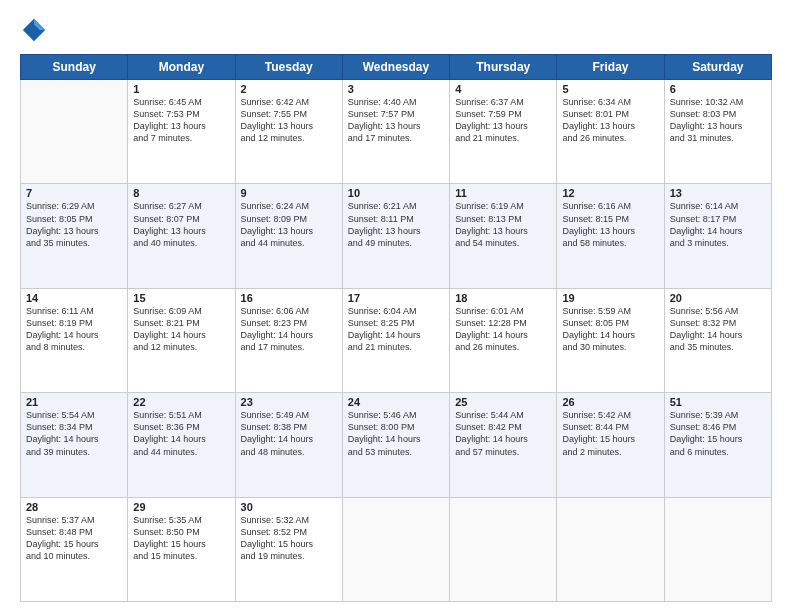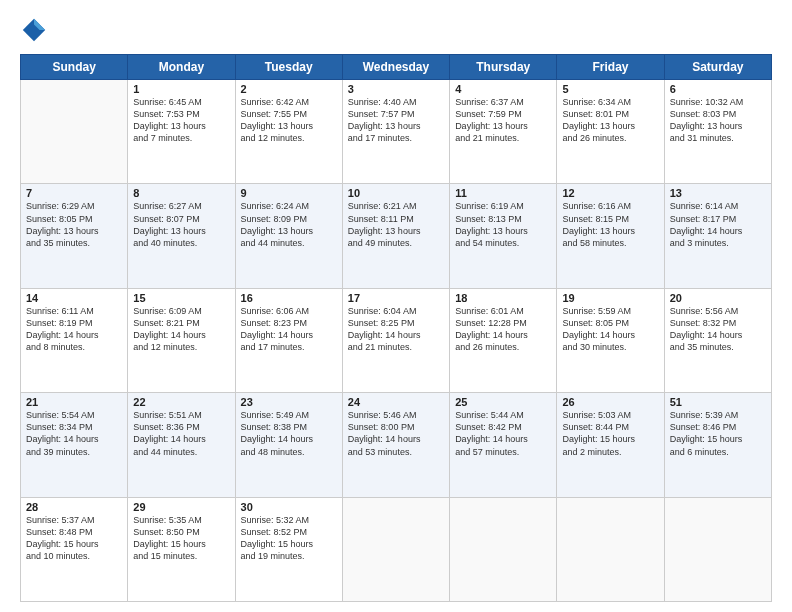--- a/index.html
+++ b/index.html
@@ -315,21 +315,21 @@
           </td>
           <td>
             <span class="day-num">25</span>
             <span class="cell-line">Sunrise: 5:44 AM</span>
             <span class="cell-line">Sunset: 8:42 PM</span>
             <span class="cell-line">Daylight: 14 hours</span>
             <span class="cell-line">and 57 minutes.</span>
           </td>
           <td>
             <span class="day-num">26</span>
-            <span class="cell-line">Sunrise: 5:03 AM</span>
+            <span class="cell-line">Sunrise: 5:42 AM</span>
             <span class="cell-line">Sunset: 8:44 PM</span>
             <span class="cell-line">Daylight: 15 hours</span>
             <span class="cell-line">and 2 minutes.</span>
           </td>
           <td>
             <span class="day-num">51</span>
             <span class="cell-line">Sunrise: 5:39 AM</span>
             <span class="cell-line">Sunset: 8:46 PM</span>
             <span class="cell-line">Daylight: 15 hours</span>
             <span class="cell-line">and 6 minutes.</span>

